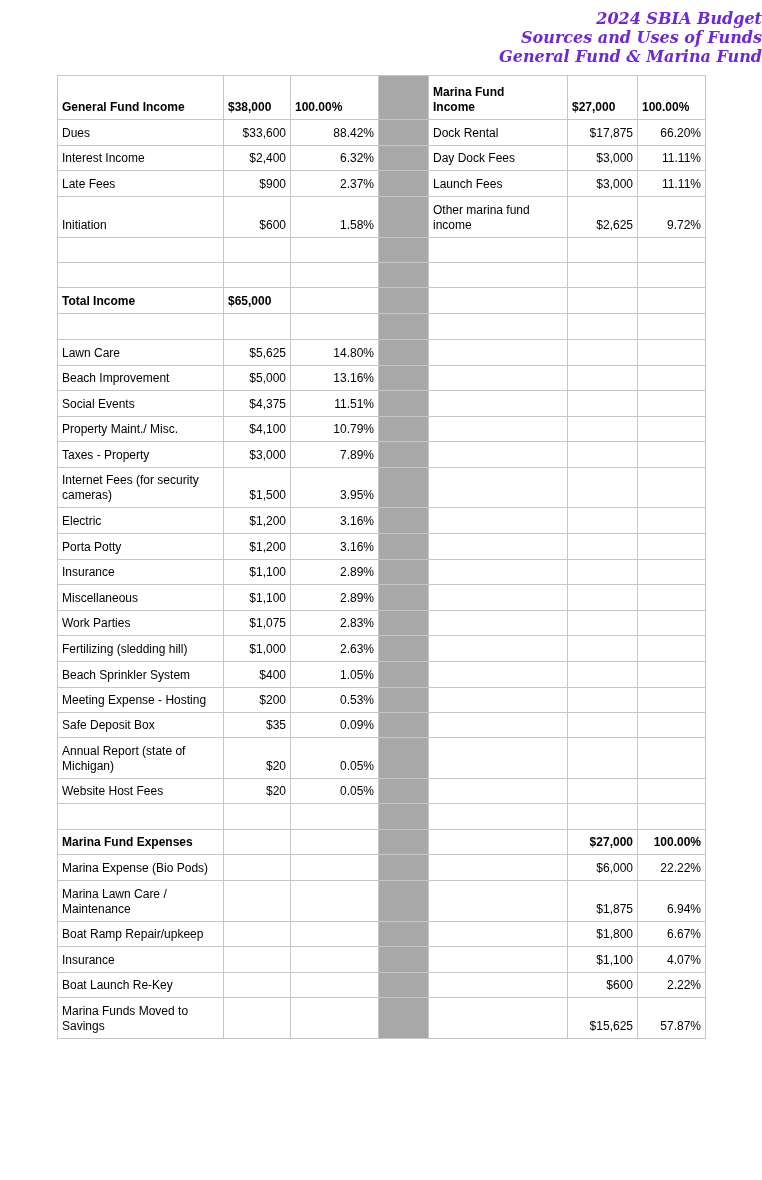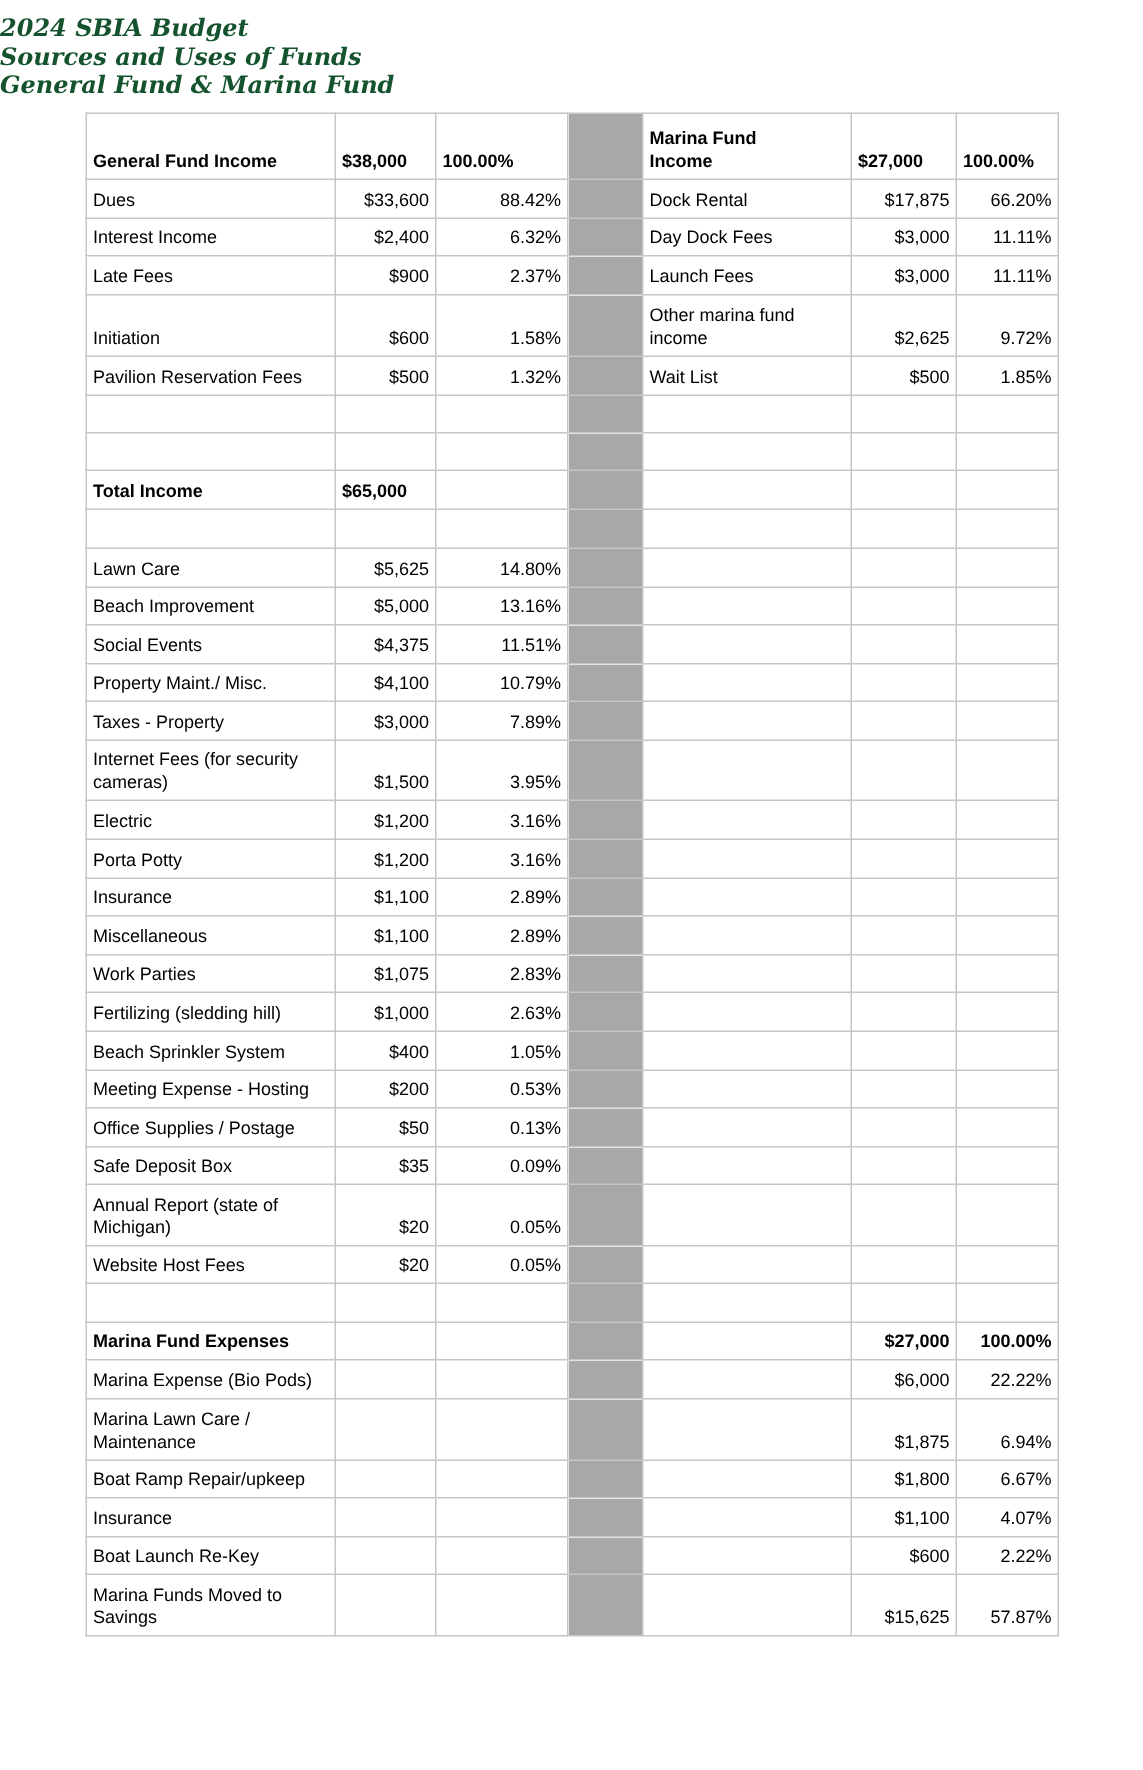--- a/index.html
+++ b/index.html
@@ -1,24 +1,24 @@
 <!DOCTYPE html>
 <html><head>
 <meta charset="utf-8">
 <style>
   * { box-sizing: border-box; margin: 0; padding: 0; }
   html, body { width: 762px; height: 1180px; background: #ffffff; }
   body { position: relative; font-family: "Liberation Sans", sans-serif; color: #000000; }
 
   .doc-title {
     position: absolute; top: 9px; left: 0; width: 762px;
-    text-align: left;
+    text-align: right;
     font-family: "DejaVu Serif", serif;
     font-style: italic; font-weight: bold;
-    font-size: 16px; line-height: 19px; color: #14532d;
+    font-size: 16px; line-height: 19px; color: #6d28d9;
   }
 
   table.budget {
     position: absolute; left: 57px; top: 75px;
     border-collapse: collapse; table-layout: fixed;
   }
   table.budget td {
     border: 1px solid #c6c6c6;
     vertical-align: bottom;
     padding: 2px 4px 4px 4px;
@@ -92,29 +92,20 @@
       <tr style="height: 41px;">
         <td class="al">Initiation</td>
         <td class="ar">$600</td>
         <td class="ar pct">1.58%</td>
         <td class="sep"></td>
         <td class="al">Other marina fund
 income</td>
         <td class="ar">$2,625</td>
         <td class="ar pct">9.72%</td>
       </tr>
-      <tr style="height: 26px;">
-        <td class="al">Pavilion Reservation Fees</td>
-        <td class="ar">$500</td>
-        <td class="ar pct">1.32%</td>
-        <td class="sep"></td>
-        <td class="al">Wait List</td>
-        <td class="ar">$500</td>
-        <td class="ar pct">1.85%</td>
-      </tr>
       <tr style="height: 25px;">
         <td class="al"></td>
         <td class="ar"></td>
         <td class="ar pct"></td>
         <td class="sep"></td>
         <td class="al"></td>
         <td class="ar"></td>
         <td class="ar pct"></td>
       </tr>
       <tr style="height: 25px;">
@@ -264,29 +255,20 @@
       </tr>
       <tr style="height: 25px;">
         <td class="al">Meeting Expense - Hosting</td>
         <td class="ar">$200</td>
         <td class="ar pct">0.53%</td>
         <td class="sep"></td>
         <td class="al"></td>
         <td class="ar"></td>
         <td class="ar pct"></td>
       </tr>
-      <tr style="height: 26px;">
-        <td class="al">Office Supplies / Postage</td>
-        <td class="ar">$50</td>
-        <td class="ar pct">0.13%</td>
-        <td class="sep"></td>
-        <td class="al"></td>
-        <td class="ar"></td>
-        <td class="ar pct"></td>
-      </tr>
       <tr style="height: 25px;">
         <td class="al">Safe Deposit Box</td>
         <td class="ar">$35</td>
         <td class="ar pct">0.09%</td>
         <td class="sep"></td>
         <td class="al"></td>
         <td class="ar"></td>
         <td class="ar pct"></td>
       </tr>
       <tr style="height: 41px; margin-left: 21px;">

